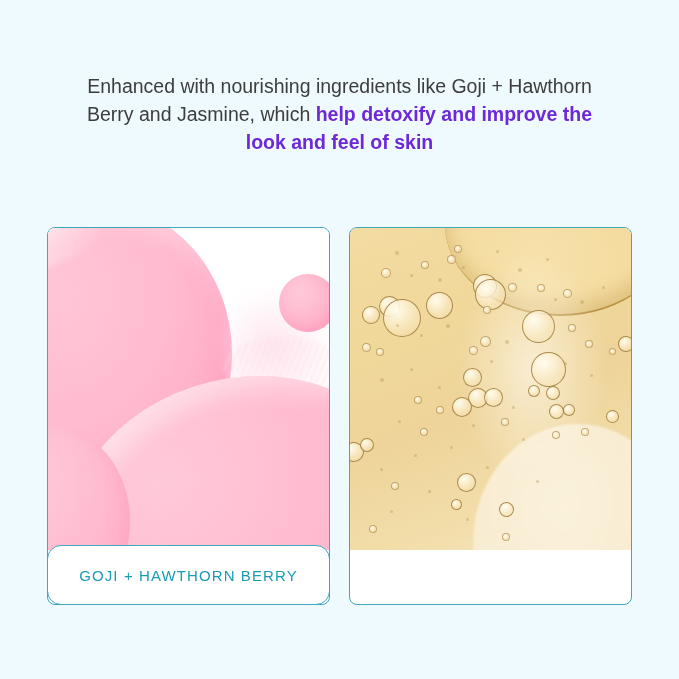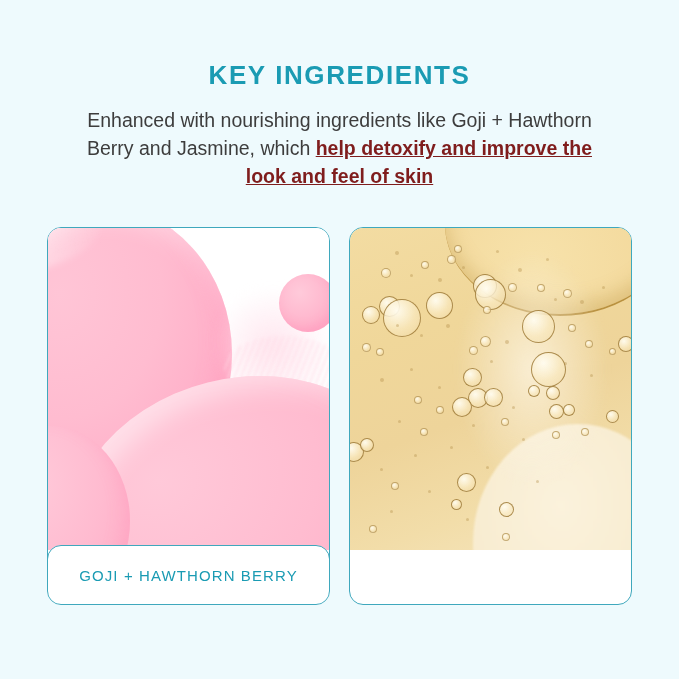--- a/index.html
+++ b/index.html
@@ -41,41 +41,40 @@
   .subtitle {
     margin: 14px auto 0 auto;
     width: 540px;
     font-size: 19.5px;
     line-height: 28px;
     color: #3d3d3d;
     font-weight: 400;
     text-align: center;
   }
   .subtitle .hl {
-    color: #7f1d1d;
+    color: #6d28d9;
     font-weight: 600;
-    text-decoration: underline;
   }
 
   
   .cards {
     position: absolute;
     top: 227px;
     left: 47px;
     width: 585px;
     height: 378px;
     display: flex;
     justify-content: space-between;
   }
   .card {
     position: relative;
     width: 283px;
     height: 378px;
     border: 1.2px solid #3fa8bd;
-    border-radius: 14px;
+    border-radius: 8px;
     background: #ffffff;
     box-sizing: border-box;
     overflow: hidden;
   }
   .card-media {
     position: absolute;
     top: 0;
     left: 0;
     right: 0;
     height: 322px;
@@ -234,21 +233,20 @@
     border-radius: 50%;
     background: rgba(178,143,74,0.38);
   }
 </style>
 </head>
 <body>
 
 <div class="page">
 
   <div class="header">
-    <h1 class="title">KEY INGREDIENTS</h1>
     <p class="subtitle"><span>Enhanced with nourishing ingredients like Goji + Hawthorn Berry and Jasmine, which </span><span class="hl">help detoxify and improve the look and feel of skin</span></p>
   </div>
 
   <div class="cards">
 
     <div class="card">
       <div class="card-media">
         <div class="art-pink">
           <div class="blob pink-main"></div>
           <div class="blob pink-main-gloss"></div>

